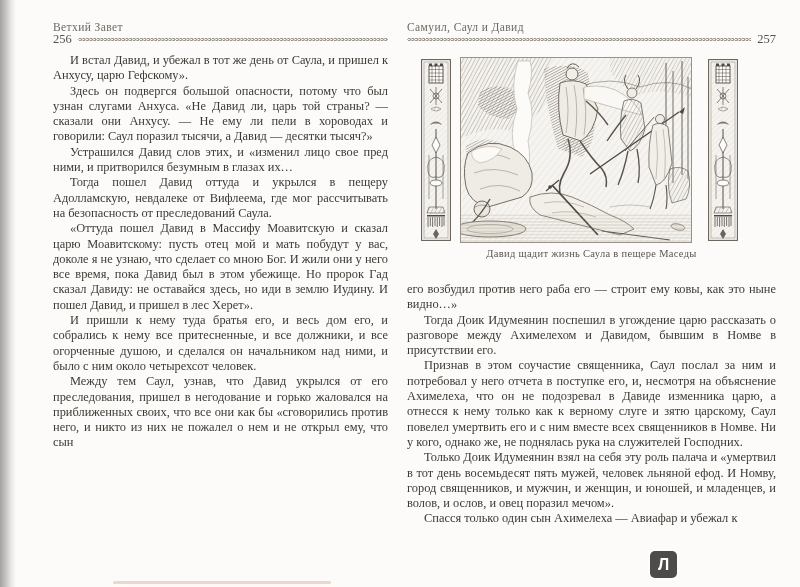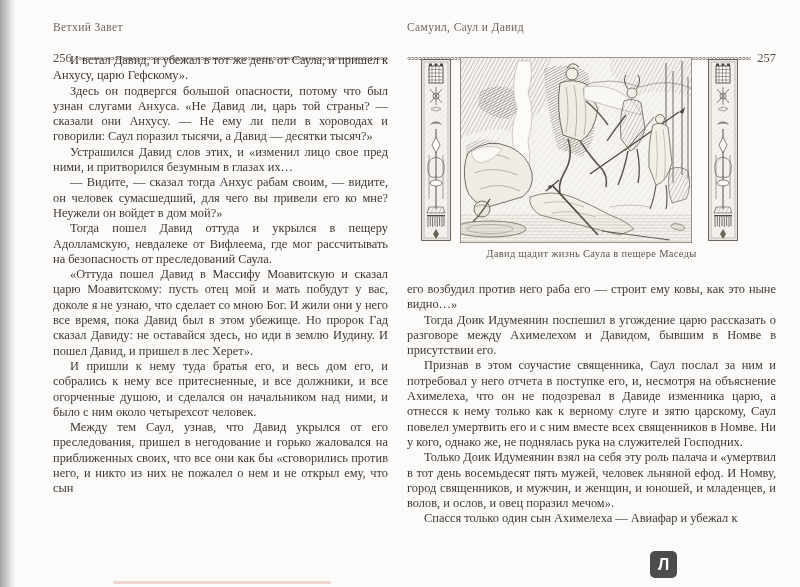--- a/index.html
+++ b/index.html
@@ -17,21 +17,21 @@
     position:absolute;left:113px;top:581px;width:218px;height:3px;
     background:rgba(230,182,172,.55);border-radius:2px;
   }
   .page{position:absolute;top:20px;}
   .page-left{left:53px;width:335px;}
   .page-right{left:407px;width:369px;}
   .running-title{
     position:absolute;top:1px;left:0;width:100%;text-align:left;
     font-size:11.5px;color:#6f6962;letter-spacing:.4px;
   }
-  .rule-row{position:absolute;top:14px;left:0;width:100%;display:flex;align-items:center;gap:6px;margin-top:19px;}
+  .rule-row{position:absolute;top:14px;left:0;width:100%;display:flex;align-items:center;gap:6px;}
   .pgnum{font-size:12.5px;color:#55504a;line-height:10px;}
   .rule{
     flex:1;height:5px;
     background-image:radial-gradient(circle at 2px 2.5px, rgba(255,255,255,0) .7px, #9a948c .8px, #9a948c 1.5px, rgba(255,255,255,0) 1.7px);
     background-size:3.6px 5px;background-repeat:repeat-x;
   }
   .page-body{position:absolute;left:0;right:0;}
   .lp-body{top:33px;}
   .rp-body{top:262px;}
   .page-body p{
@@ -111,21 +111,20 @@
   <div class="page page-left">
     <div class="running-title">Ветхий Завет</div>
     <div class="rule-row">
       <span class="pgnum">256</span>
       <span class="rule"></span>
     </div>
     <div class="page-body lp-body">
       <p>И встал Давид, и убежал в тот же день от Саула, и пришел к Анхусу, царю Гефскому».</p>
       <p>Здесь он подвергся большой опасности, потому что был узнан слугами Анхуса. «Не Давид ли, царь той страны? — сказали они Анхусу. — Не ему ли пели в хороводах и говорили: Саул поразил тысячи, а Давид — десятки тысяч?»</p>
       <p>Устрашился Давид слов этих, и «изменил лицо свое пред ними, и притворился безумным в глазах их…</p>
-      <p>— Видите, — сказал тогда Анхус рабам своим, — видите, он человек сумасшедший, для чего вы привели его ко мне? Неужели он войдет в дом мой?»</p>
       <p>Тогда пошел Давид оттуда и укрылся в пещеру Адолламскую, невдалеке от Вифлеема, где мог рассчитывать на безопасность от преследований Саула.</p>
       <p>«Оттуда пошел Давид в Массифу Моавитскую и сказал царю Моавитскому: пусть отец мой и мать побудут у вас, доколе я не узнаю, что сделает со мною Бог. И жили они у него все время, пока Давид был в этом убежище. Но пророк Гад сказал Давиду: не оставайся здесь, но иди в землю Иудину. И пошел Давид, и пришел в лес Херет».</p>
       <p>И пришли к нему туда братья его, и весь дом его, и собрались к нему все притесненные, и все должники, и все огорченные душою, и сделался он начальником над ними, и было с ним около четырехсот человек.</p>
       <p>Между тем Саул, узнав, что Давид укрылся от его преследования, пришел в негодование и горько жаловался на приближенных своих, что все они как бы «сговорились против него, и никто из них не пожалел о нем и не открыл ему, что сын</p>
     </div>
   </div>
 
   <div class="page page-right">
     <div class="running-title">Самуил, Саул и Давид</div>
     <div class="rule-row">

